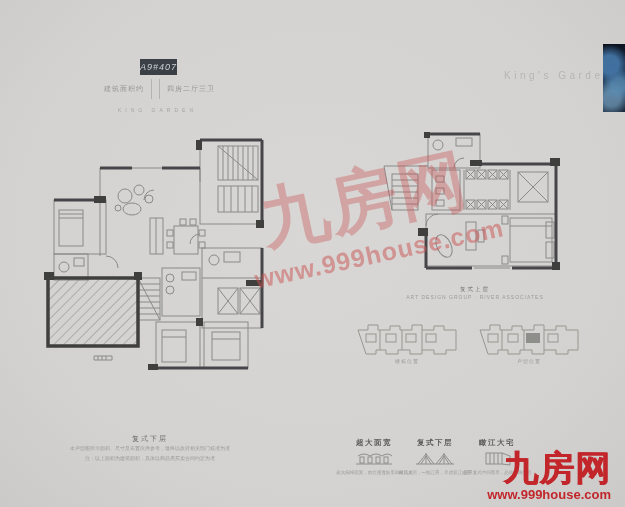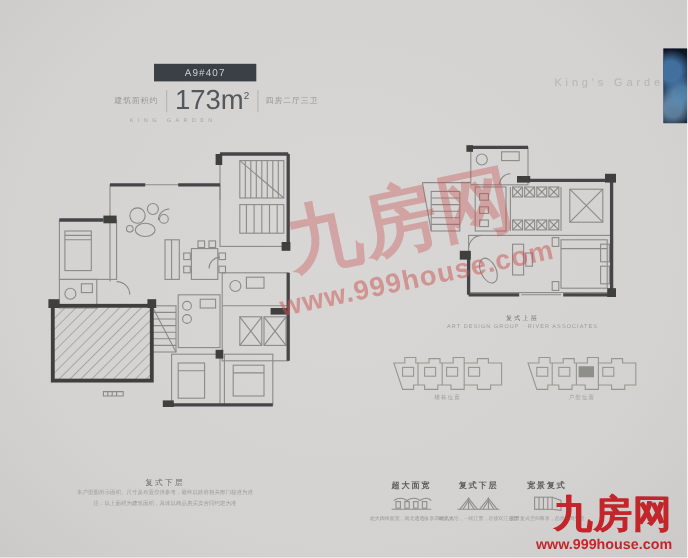--- a/index.html
+++ b/index.html
@@ -2,21 +2,21 @@
 <html><head>
 <meta charset="utf-8">
 <style>
   html,body{margin:0;padding:0;}
   body{font-family:"Liberation Sans",sans-serif;}
   #stage{position:relative;width:625px;height:507px;overflow:hidden;
          background:radial-gradient(ellipse at 50% 45%, #d8d7d5 0%, #d3d2d0 70%, #cbcac8 100%);}
   .abs{position:absolute;}
   
   .badge{background:#3b4046;color:#ccd0d3;font-size:9px;letter-spacing:1px;
-         padding:3px 28px;}
+         padding:3px 0;font-style:italic;}
   .arearow{display:flex;align-items:center;gap:7px;color:#8f908e;}
   .smalllabel{font-size:7px;color:#959694;letter-spacing:1px;}
   .vdiv{width:1px;height:20px;background:#b3b3b1;}
   .areaval{font-size:25px;color:#54585c;font-weight:500;line-height:1;}
   .areaval sup{font-size:9px;}
   .subtitle{font-size:5px;letter-spacing:4px;color:#a5a5a3;}
   
   .kings{font-size:10px;letter-spacing:3.5px;color:#b5b5b3;}
   .photo{width:22px;height:68px;
     background:
@@ -50,21 +50,20 @@
 <body>
 
 <div id="stage">
 
   <div class="abs" style="left:140px;top:56px;">
     <span class="badge">A9#407</span>
   </div>
   <div class="abs arearow" style="left:104px;top:79px;">
     <span class="smalllabel">建筑面积约</span>
     <span class="vdiv"></span>
-    <span class="areaval"><span>173m</span><sup>2</sup></span>
     <span class="vdiv"></span>
     <span class="smalllabel">四房二厅三卫</span>
   </div>
   <div class="abs subtitle" style="left:118px;top:107px;">KING GARDEN</div>
 
   <div class="abs kings" style="left:504px;top:70px;">King's Garden</div>
   <div class="abs photo" style="left:603px;top:44px;"></div>
 
   <div class="abs" style="left:32px;top:138px;">
     <svg width="240" height="245" viewBox="0 0 240 245">
@@ -325,21 +324,21 @@
             <line x1="29" y1="5" x2="24" y2="13"></line>
           <line x1="29" y1="3" x2="37" y2="13"></line>
             <line x1="29" y1="5" x2="34" y2="13"></line>
         </svg>
       </span>
       <div class="fdesc">瞰江大宅，一线江景，尽揽双江盛景</div>
     </div>
     <div class="fdivider"></div>
     <div class="fdivider"></div>
     <div class="fcol">
-      <div class="ftitle">宽景复式</div>
+      <div class="ftitle">瞰江大宅</div>
       <span>
         <svg width="40" height="15" viewBox="0 0 40 15" stroke="#8e8e8c" fill="none" stroke-width="1">
           <rect x="9" y="2" width="16" height="11"></rect>
           <path d="M25,2 L33,5 L33,14 L25,13"></path>
           <line x1="13" y1="2" x2="13" y2="13"></line>
             <line x1="17" y1="2" x2="17" y2="13"></line>
             <line x1="21" y1="2" x2="21" y2="13"></line>
         </svg>
       </span>
       <div class="fdesc">宽景复式空间尊享，品质格调生活</div>

